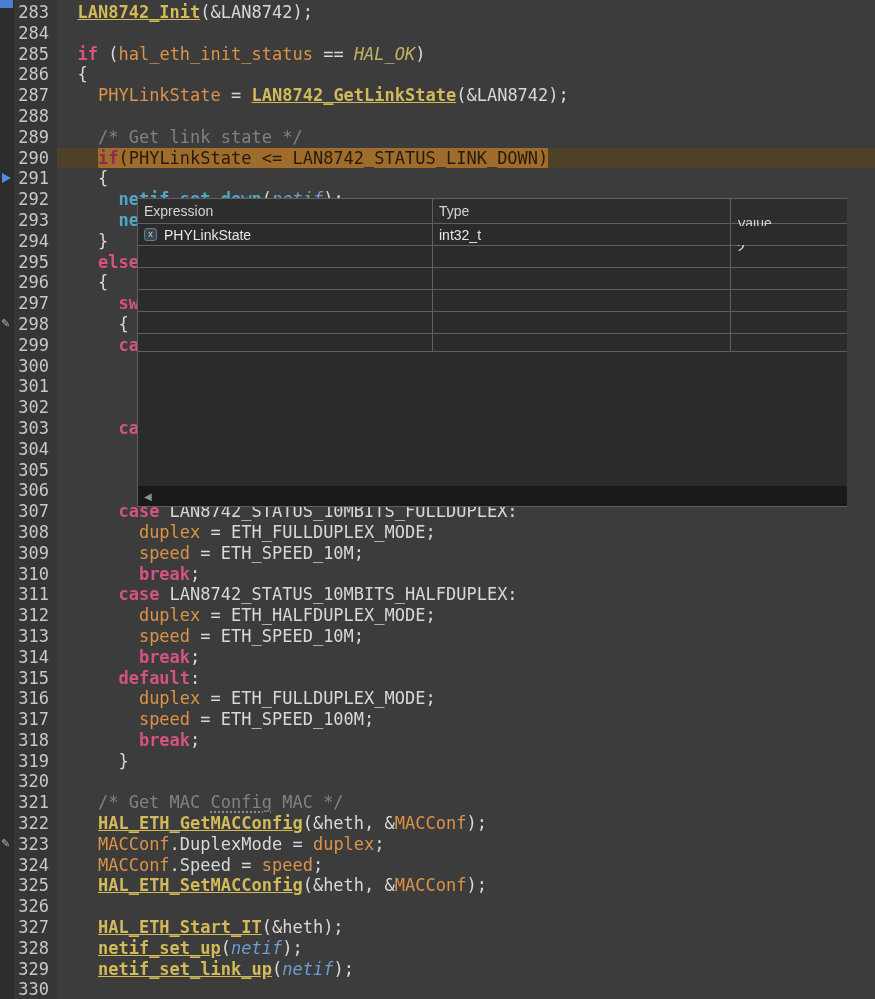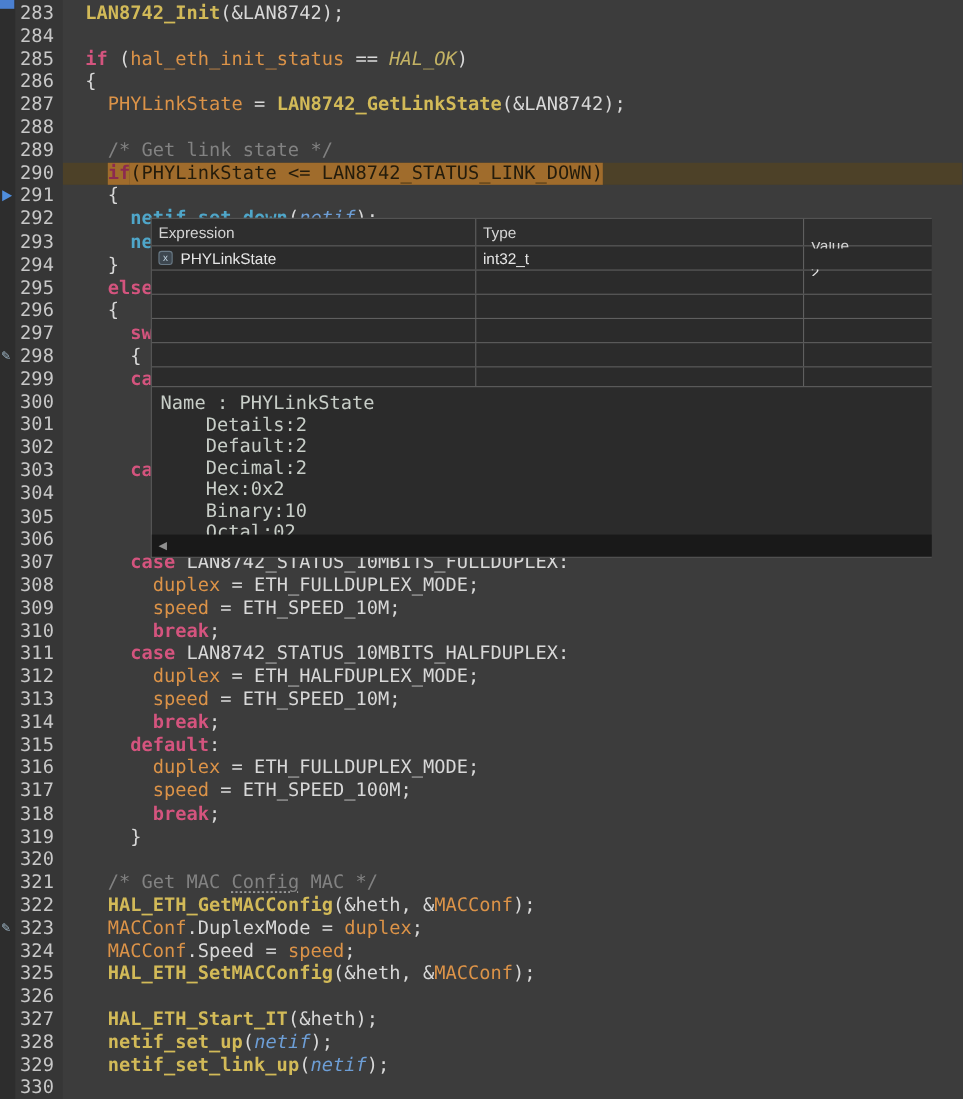--- a/index.html
+++ b/index.html
@@ -30,21 +30,21 @@
   .code-area { position:absolute; left:57px; top:0; right:0; height:100%; z-index:1; }
   .code-lines { padding-top:2px; }
   .code-line { height:20.8px; line-height:20.8px; font-size:17px; white-space:pre;
                color:var(--plain,#d8d8d8); }
   .code-line.current { background:var(--current-row-bg,#4d4128); }
 
   .tk-p  { color:var(--plain,#d8d8d8); }
   .tk-c  { color:var(--comment,#828282); }
   .tk-cs { color:var(--comment,#828282); text-decoration:underline dotted #9a9a9a; text-underline-offset:3px;margin-top:36px; }
   .tk-k  { color:var(--keyword,#d4547e); font-weight:bold; }
-  .tk-f  { color:var(--function,#d2ba58); font-weight:bold; }
+  .tk-f  { color:var(--function,#d2ba58); font-weight:bold;text-decoration:underline; }
   .tk-t  { color:var(--function-alt,#4fa6c9); font-weight:bold; }
   .tk-v  { color:var(--variable,#dc9348); }
   .tk-e  { color:var(--enum-const,#c3b264); font-style:italic; }
   .tk-a  { color:var(--argument,#6d9ed6); font-style:italic; }
   .tk-hk { color:var(--current-keyword,#8c2a50); font-weight:bold;
            background:var(--current-seg-bg,#a06c2c); }
   .tk-ht { color:var(--current-text,#241c0c); background:var(--current-seg-bg,#a06c2c); }
 
   
   .popup { position:absolute; left:137px; top:198px; width:710px; height:309px;
@@ -218,25 +218,18 @@
             <div class="expr-cell col-1"></div>
             <div class="expr-cell col-2"></div>
           </div>
           <div class="expr-row short">
             <div class="expr-cell col-0"></div>
             <div class="expr-cell col-1"></div>
             <div class="expr-cell col-2"></div>
           </div>
         </div>
     </div>
-    <div class="detail-pane">Name : PHYLinkState
-    Details:2
-    Default:2
-    Decimal:2
-    Hex:0x2
-    Binary:10
-    Octal:02</div>
     <div class="popup-scrollbar">
       <span class="scroll-arrow">◀</span>
     </div>
   </div>
 
 </div>
 
 </body></html>

